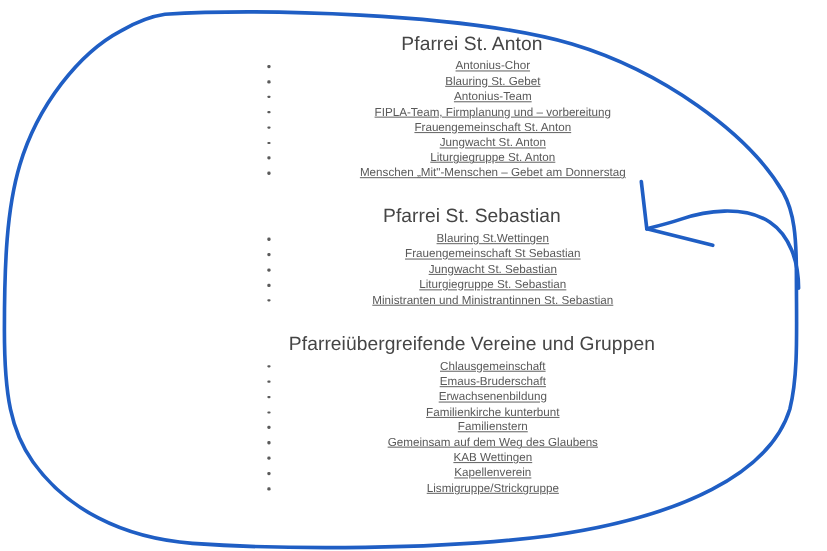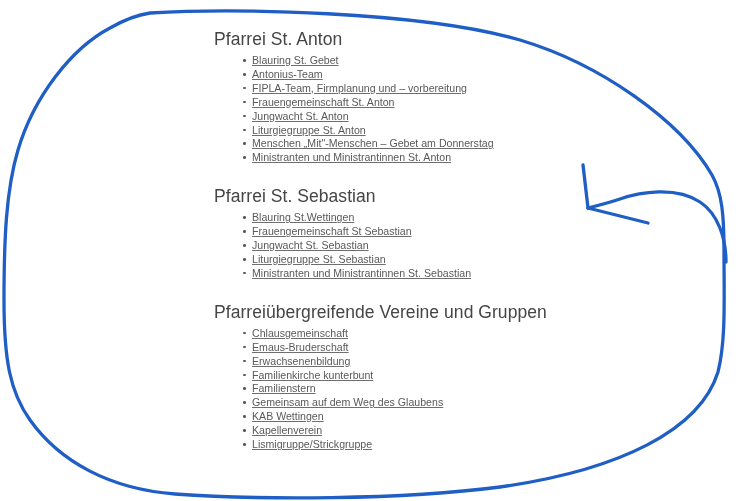--- a/index.html
+++ b/index.html
@@ -13,20 +13,21 @@
     background: #ffffff;
     font-family: "Liberation Sans", sans-serif;
     overflow: hidden;
     position: relative;
   }
 
   #page {
     position: relative;
     width: 752px;
     height: 471px;
+    text-align: center;
   }
 
   
   .content {
     position: absolute;
     left: 214px;
     top: 28px;
     width: 430px;
     z-index: 2;
   }
@@ -105,28 +106,28 @@
     <path id="arrow-tail-stroke" fill="none" stroke="#1f5ec4" stroke-width="3.3" stroke-linecap="round" stroke-linejoin="round" d="M 726 262 C 726 238, 718 214, 700 202 C 676 186, 640 192, 620 199 C 608 203, 596 206, 588 208"></path>
     <path id="arrow-barb-upper-stroke" fill="none" stroke="#1f5ec4" stroke-width="3.3" stroke-linecap="round" stroke-linejoin="round" d="M 588 208 L 583 165"></path>
     <path id="arrow-barb-lower-stroke" fill="none" stroke="#1f5ec4" stroke-width="3.3" stroke-linecap="round" stroke-linejoin="round" d="M 588 208 L 648 223"></path>
   </svg>
 
   <div class="content">
 
     <div class="section">
       <h2 class="section-heading">Pfarrei St. Anton</h2>
       <ul class="section-list">
+        <li><a class="item-link">Antonius-Chor</a></li>
         <li><a class="item-link">Blauring St. Gebet</a></li>
         <li><a class="item-link">Antonius-Team</a></li>
         <li><a class="item-link">FIPLA-Team,  Firmplanung und – vorbereitung</a></li>
         <li><a class="item-link">Frauengemeinschaft St. Anton</a></li>
         <li><a class="item-link">Jungwacht St. Anton</a></li>
         <li><a class="item-link">Liturgiegruppe St. Anton</a></li>
         <li><a class="item-link">Menschen „Mit"-Menschen – Gebet am Donnerstag</a></li>
-        <li><a class="item-link">Ministranten und Ministrantinnen St. Anton</a></li>
       </ul>
     </div>
 
     <div class="gap-after-anton"></div>
 
     <div class="section">
       <h2 class="section-heading">Pfarrei St. Sebastian</h2>
       <ul class="section-list">
         <li><a class="item-link">Blauring St.Wettingen</a></li>
         <li><a class="item-link">Frauengemeinschaft St Sebastian</a></li>

